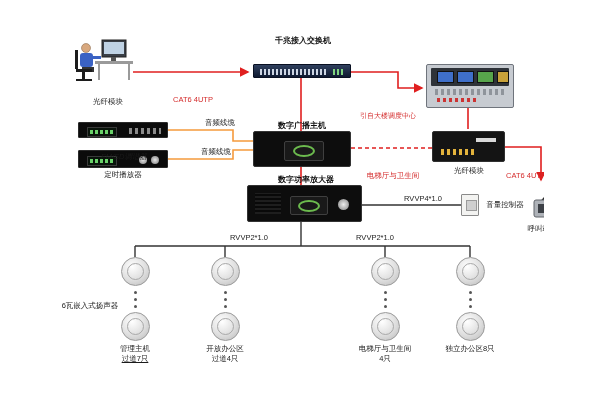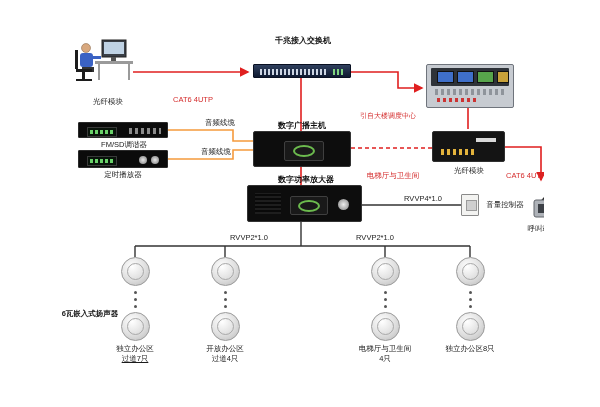--- a/index.html
+++ b/index.html
@@ -204,40 +204,40 @@
       <span></span>
     </div>
 
   <div class="speaker" style="left:121px;top:312px;"></div>
   <div class="speaker" style="left:211px;top:312px;"></div>
   <div class="speaker" style="left:371px;top:312px;"></div>
   <div class="speaker" style="left:456px;top:312px;"></div>
 
   <div class="lbl big" style="left:258px;top:36px;width:90px;">千兆接入交换机</div>
   <div class="lbl" style="left:75px;top:97px;width:66px;">光纤模块</div>
-  <div class="lbl" style="left:84px;top:140px;width:80px;">FM/SD调谐器</div>
+  <div class="lbl" style="left:84px;top:152px;width:80px;font-style:italic;">FM/SD调谐器</div>
   <div class="lbl" style="left:88px;top:170px;width:70px;">定时播放器</div>
   <div class="lbl big" style="left:268px;top:121px;width:68px;">数字广播主机</div>
   <div class="lbl big" style="left:266px;top:175px;width:80px;">数字功率放大器</div>
   <div class="lbl" style="left:444px;top:166px;width:50px;">光纤模块</div>
   <div class="lbl" style="left:482px;top:200px;width:46px;">音量控制器</div>
   <div class="lbl" style="left:522px;top:224px;width:56px;">呼叫站及键盘</div>
-  <div class="lbl" style="left:54px;top:309px;width:72px;font-weight:bold;">6瓦嵌入式扬声器</div>
+  <div class="lbl" style="left:54px;top:301px;width:72px;">6瓦嵌入式扬声器</div>
 
   <div class="lbl red" style="left:158px;top:60px;width:70px;">CAT6 4UTP</div>
   <div class="lbl red" style="left:348px;top:77px;width:80px;font-size:7px;">引自大楼调度中心</div>
   <div class="lbl" style="left:198px;top:118px;width:44px;">音频线缆</div>
   <div class="lbl" style="left:194px;top:147px;width:44px;">音频线缆</div>
   <div class="lbl red" style="left:362px;top:136px;width:62px;">电梯厅与卫生间</div>
   <div class="lbl red" style="left:502px;top:136px;width:48px;">CAT6 4UTP</div>
   <div class="lbl" style="left:398px;top:194px;width:50px;">RVVP4*1.0</div>
   <div class="lbl" style="left:224px;top:233px;width:50px;">RVVP2*1.0</div>
   <div class="lbl" style="left:350px;top:233px;width:50px;">RVVP2*1.0</div>
 
-  <div class="lbl" style="left:103px;top:344px;width:64px;">独立办公区</div>
+  <div class="lbl" style="left:103px;top:344px;width:64px;">管理主机</div>
   <div class="lbl" style="left:103px;top:354px;width:64px;text-decoration:underline;">过道7只</div>
   <div class="lbl" style="left:193px;top:344px;width:64px;">开放办公区</div>
   <div class="lbl" style="left:193px;top:354px;width:64px;text-align:center;">过道4只</div>
   <div class="lbl" style="left:349px;top:344px;width:72px;text-align:center;">电梯厅与卫生间</div>
   <div class="lbl" style="left:349px;top:354px;width:72px;">4只</div>
   <div class="lbl" style="left:434px;top:344px;width:72px;">独立办公区8只</div>
   <div class="lbl" style="left:434px;top:354px;width:72px;"></div>
 
 </div>
 

